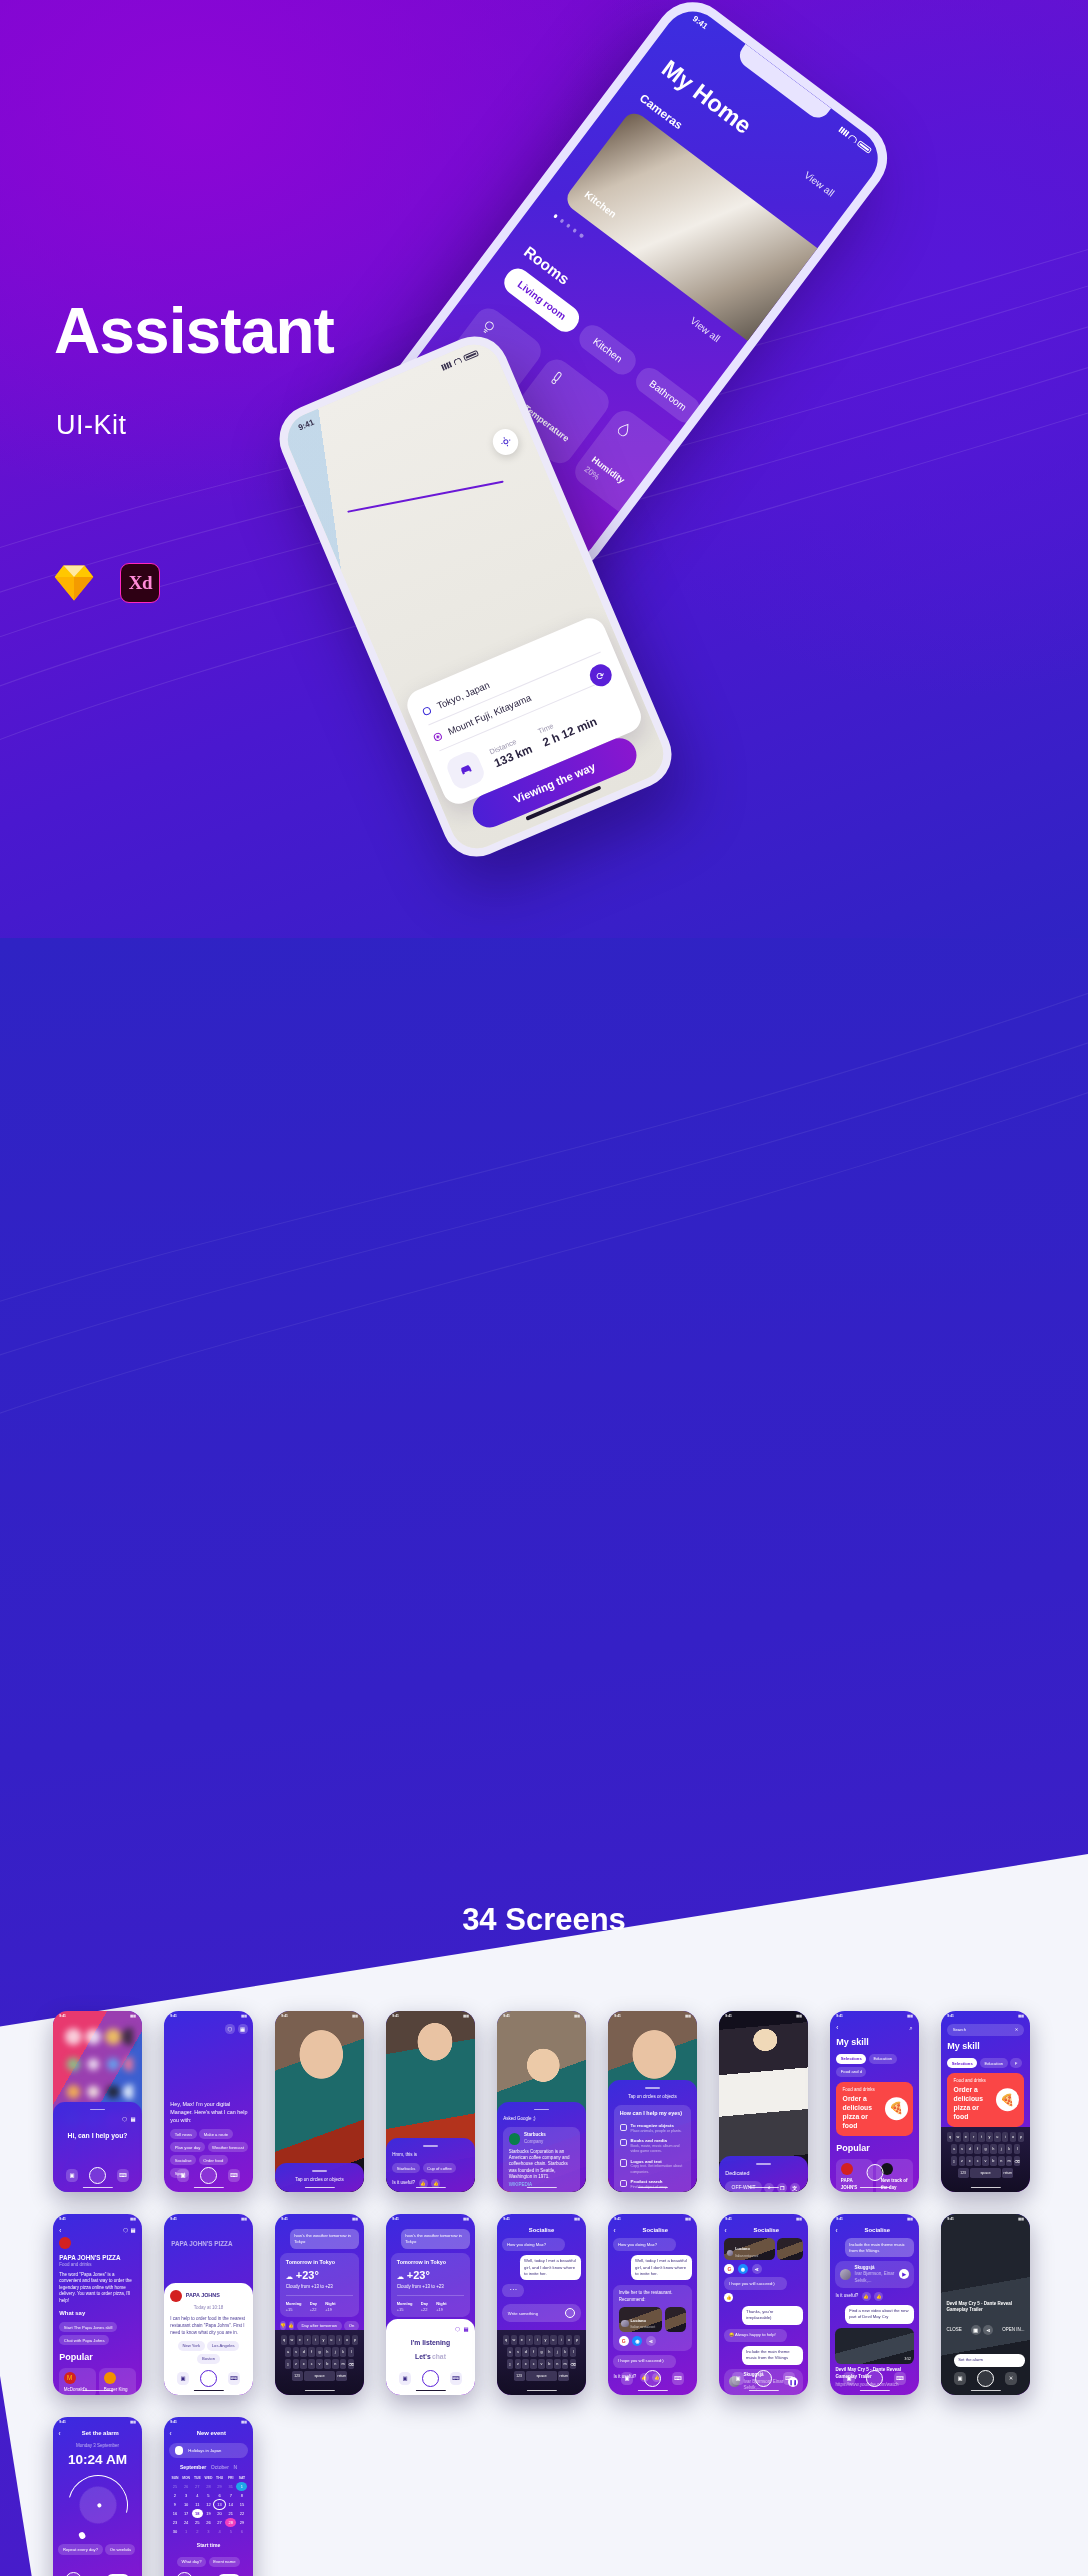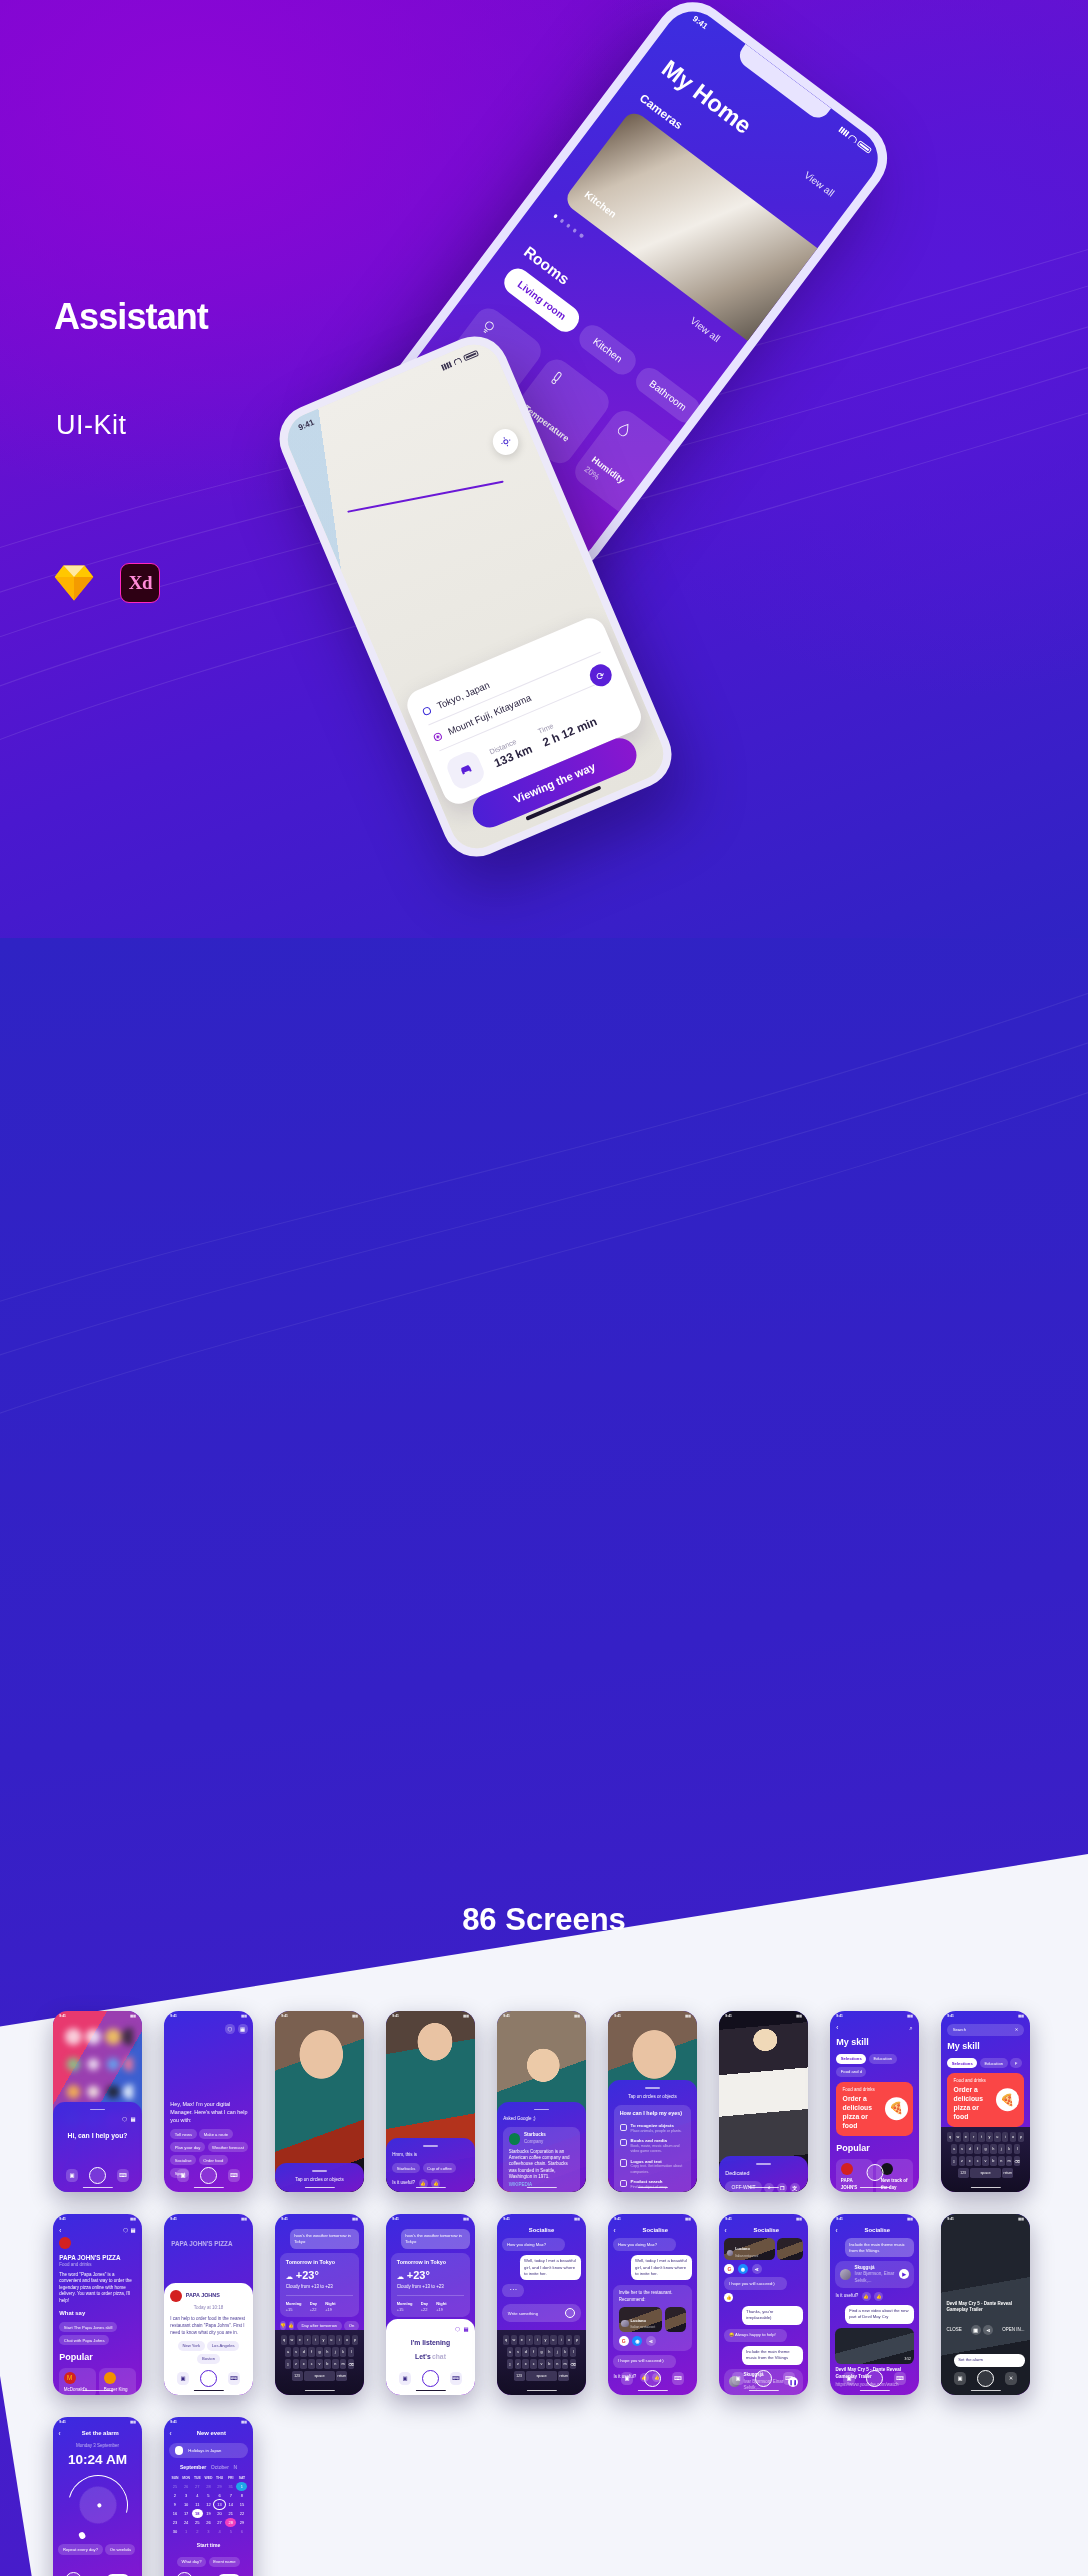--- a/index.html
+++ b/index.html
@@ -24,21 +24,21 @@
       linear-gradient(160deg, #7b06cf 0%, #6a0fd0 28%, #4a18cf 62%, #2f23c4 100%);
     overflow: hidden;
   }
   .hero-swoosh {
     position: absolute; inset: 0; pointer-events: none;
   }
 
   .hero-title {
     position: absolute;
     left: 54px; top: 299px;
-    font-size: 36px;
+    font-size: 64px;
     font-weight: bold;
     letter-spacing: -0.9px;
     color: #ffffff;
     line-height: 1;
   }
   .hero-sub {
     position: absolute;
     left: 56px; top: 410px;
     font-size: 27px;
     font-weight: 300;
@@ -543,21 +543,21 @@
 <section class="screens-section">
   <div class="diag-white"></div>
   <svg class="hero-swoosh" viewBox="0 0 1200 1806" preserveAspectRatio="none" style="position:absolute;z-index:1">
     <g fill="none" stroke="rgba(255,255,255,.07)" stroke-width="1.2">
       <path d="M-60 420 C 300 300, 700 240, 1260 40"></path>
       <path d="M-60 480 C 300 355, 700 290, 1260 95"></path>
       <path d="M-60 545 C 300 415, 700 345, 1260 150"></path>
     </g>
   </svg>
 
-  <h2 class="section-title">86 Screens</h2>
+  <h2 class="section-title">34 Screens</h2>
 
   <div class="grid">
 
     <div class="tp">
       <div class="photo ph-blur"></div>
       <div class="sbar">
           <span>9:41</span>
           <span>▮▮▮</span>
         </div>
       <div class="sheet" style="height:50%">

